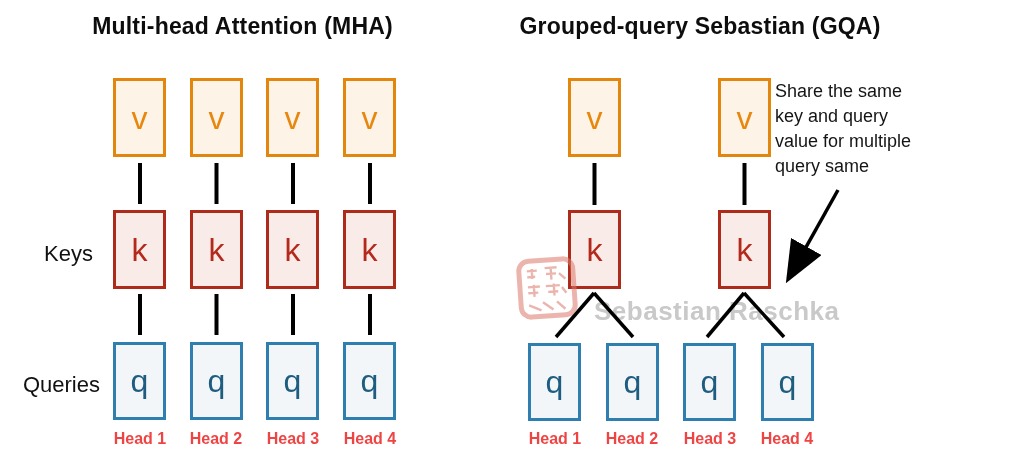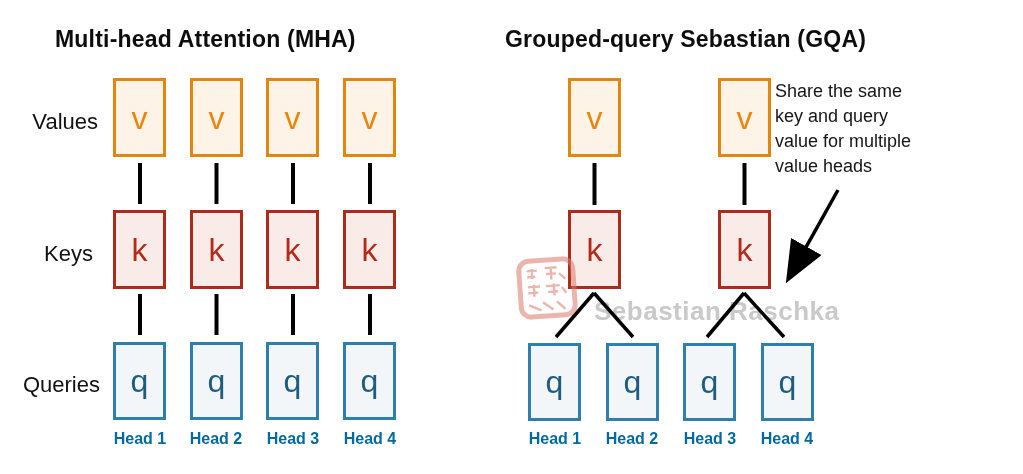--- a/index.html
+++ b/index.html
@@ -6,24 +6,25 @@
   .canvas {
     position: relative;
     width: 1023px;
     height: 474px;
     background: #ffffff;
     font-family: "Liberation Sans", sans-serif;
     overflow: hidden;
   }
   .title {
     position: absolute;
-    top: 26px;
+    top: 13px;
     font-size: 23px;
     font-weight: bold;
     color: #0d0d0d;
+    text-align: center;
     letter-spacing: 0.2px;
   }
   .title.mha { left: 55px; width: 375px; }
   .title.gqa { left: 505px; width: 390px; }
   .row-label {
     position: absolute;
     font-size: 22px;
     color: #111111;
     text-align: right;
     width: 90px;
@@ -43,21 +44,21 @@
   .vbox { border-color: #E2860D; background: #FDF4E7; color: #E8860D; }
   .kbox { border-color: #AC2B1A; background: #F9EBE8; color: #B5291C; }
   .qbox { border-color: #2E7FAF; background: #F3F6F8; color: #1E5C80; height: 78px; }
   .head-label {
     position: absolute;
     top: 430px;
     width: 64px;
     text-align: center;
     font-size: 16px;
     font-weight: bold;
-    color: #0369a1;
+    color: #ef4444;
     z-index: 3;
   }
   .lines-layer {
     position: absolute;
     left: 0; top: 0;
     width: 1023px; height: 474px;
     z-index: 2;
   }
   .annotation {
     position: absolute;
@@ -92,21 +93,20 @@
   }
 </style>
 </head>
 <body>
 
 <div class="canvas">
 
   <div class="title mha">Multi-head Attention (MHA)</div>
   <div class="title gqa">Grouped-query Sebastian (GQA)</div>
 
-  <div class="row-label" style="left:8px; top:109px;">Values</div>
   <div class="row-label" style="left:3px; top:241px;">Keys</div>
   <div class="row-label" style="left:10px; top:372px;">Queries</div>
 
   <svg class="lines-layer" viewBox="0 0 1023 474">
     <defs>
       <marker id="arrowhead" markerWidth="12" markerHeight="10" refX="9" refY="5" orient="auto">
         <polygon points="0 0, 12 5, 0 10" fill="#000"></polygon>
       </marker>
     </defs>
 
@@ -204,21 +204,21 @@
 
   <div class="head-label" style="left:523px;">Head 1</div>
   <div class="head-label" style="left:600px;">Head 2</div>
   <div class="head-label" style="left:678px;">Head 3</div>
   <div class="head-label" style="left:755px;">Head 4</div>
 
   <div class="annotation">
     <div>Share the same</div>
     <div>key and query</div>
     <div>value for multiple</div>
-    <div>value heads</div>
+    <div>query same</div>
   </div>
 
   <div class="wm-name">Sebastian Raschka</div>
   <svg class="wm-stamp" viewBox="0 0 62 64">
     <rect x="4" y="4" width="54" height="56" rx="10" fill="none" stroke="#DC7A6B" stroke-width="5"></rect>
     <g stroke="#DC7A6B" stroke-width="2.4" fill="none">
       <path d="M12 14 h10 M12 20 h8 M17 12 v10"></path>
       <path d="M30 12 h12 M31 18 h10 M36 12 v12"></path>
       <path d="M12 30 h12 M12 36 h10 M18 28 v12"></path>
       <path d="M30 30 h14 M32 36 h10 M38 28 v12"></path>

